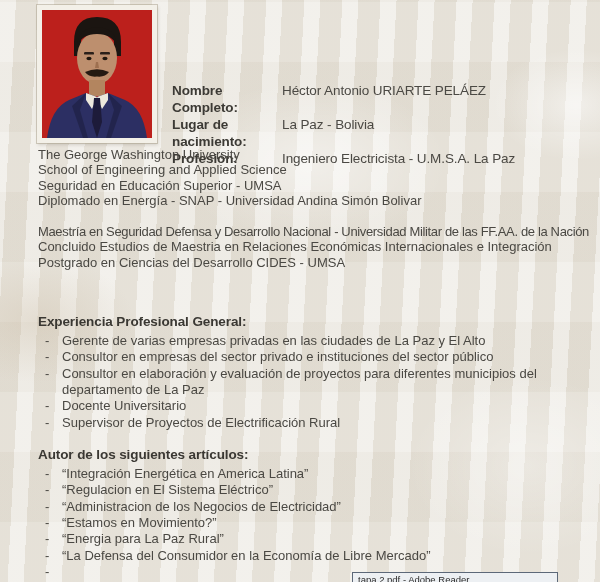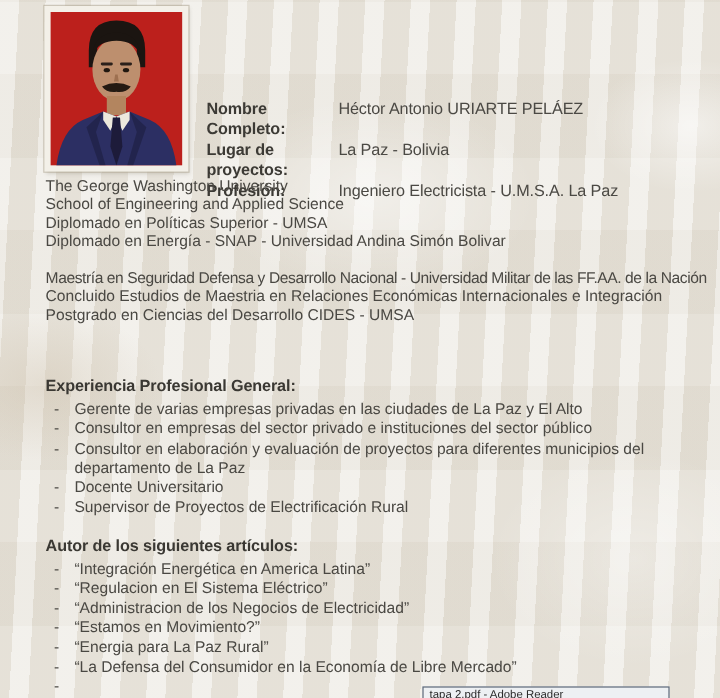--- a/index.html
+++ b/index.html
@@ -93,33 +93,33 @@
       <path d="M66,83 L72,100 L64,128 L69,128 L80,96 Z" fill="rgba(0,0,0,0.22)"></path>
     </svg>
   </div>
 
   <div class="info">
     <div class="info-row">
       <span class="info-label">Nombre Completo:</span>
       <span class="info-value">Héctor Antonio URIARTE PELÁEZ</span>
     </div>
     <div class="info-row">
-      <span class="info-label">Lugar de proyectos:</span>
+      <span class="info-label">Lugar de nacimiento:</span>
       <span class="info-value">La Paz - Bolivia</span>
     </div>
     <div class="info-row">
       <span class="info-label">Profesión:</span>
       <span class="info-value">Ingeniero Electricista - U.M.S.A. La Paz</span>
     </div>
   </div>
 
   <div class="section sec-estudios">
     <div class="plain-item">The George Washington University</div>
     <div class="plain-item">School of Engineering and Applied Science</div>
-    <div class="plain-item">Diplomado en Políticas Superior - UMSA</div>
+    <div class="plain-item">Seguridad en Educación Superior - UMSA</div>
     <div class="plain-item">Diplomado en Energía - SNAP - Universidad Andina Simón Bolivar</div>
     <div class="plain-item tight">Maestría en Seguridad Defensa y Desarrollo Nacional - Universidad Militar de las FF.AA. de la Nación</div>
     <div class="plain-item">Concluido Estudios de Maestria en Relaciones Económicas Internacionales e Integración</div>
     <div class="plain-item">Postgrado en Ciencias del Desarrollo CIDES - UMSA</div>
   </div>
 
   <div class="section sec-exp">
     <div class="sec-heading">Experiencia Profesional General:</div>
     <div class="bullet-row">
       <span class="bullet-dash">-</span>

